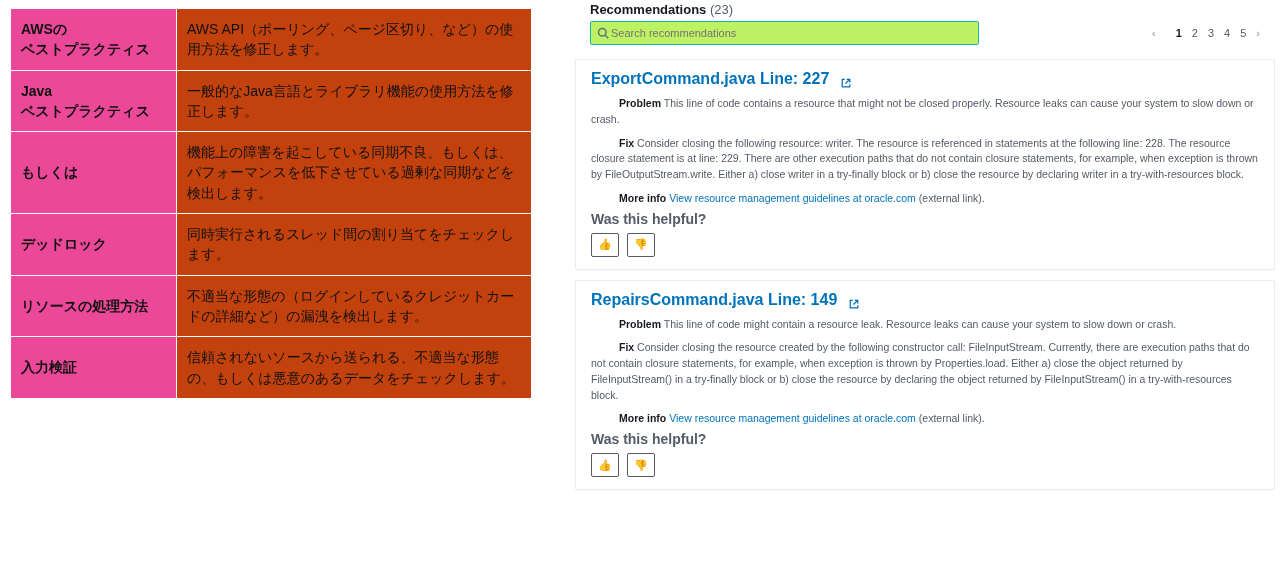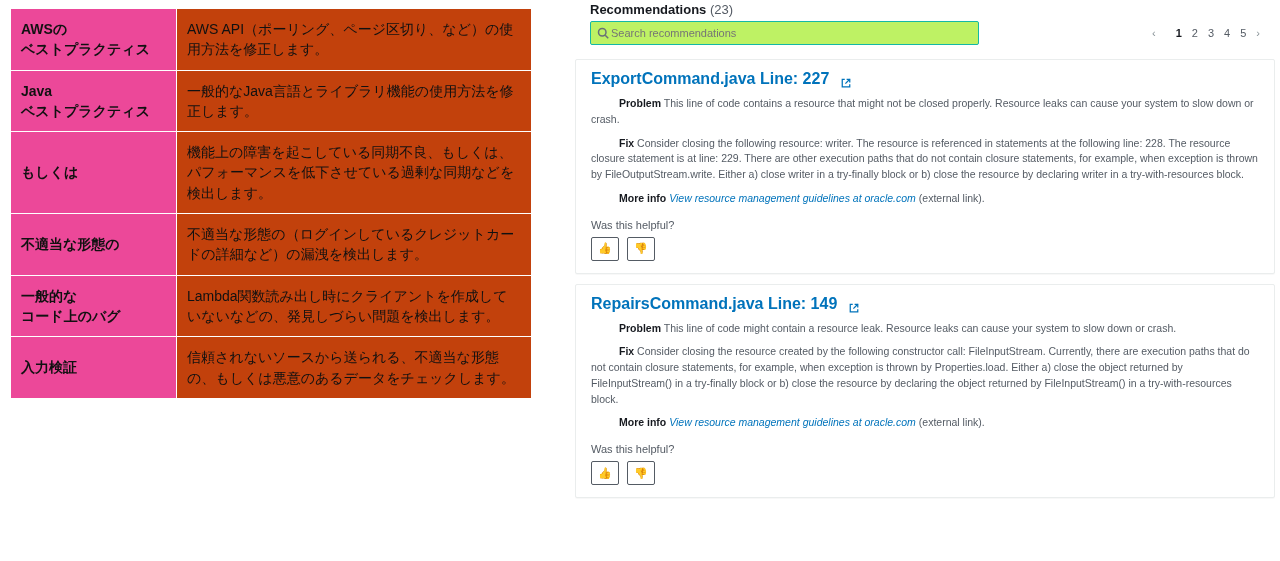--- a/index.html
+++ b/index.html
@@ -110,25 +110,26 @@
     gap: 12px;
   }
   .card .row {
     font-size: 10.5px;
     line-height: 1.5;
     margin-top: 8px;
     color: #16191f;
   }
   .card .row .lbl { font-weight: 700; padding-left: 28px; }
   .card .row .txt { font-weight: 400; color: #545b64; }
-  .card .row a { color: #0073bb; text-decoration: none; font-style: italic; }
+  .card .row a { color: #0073bb; text-decoration: none; }
   .helpful {
-    font-size: 11px;
+    font-size: 14px;
     color: #545b64;
-    margin-top: 12px;
+    margin-top: 4px;
+    font-weight: bold;
   }
   .thumbs {
     margin-top: 6px;
     display: flex;
     gap: 8px;
   }
   .thumb-btn {
     width: 26px;
     height: 22px;
     border: 1px solid #545b64;
@@ -157,26 +158,26 @@
         </tr>
         <tr>
           <td class="label">Java<br>ベストプラクティス</td>
           <td class="desc">一般的なJava言語とライブラリ機能の使用方法を修正します。</td>
         </tr>
         <tr>
           <td class="label">もしくは</td>
           <td class="desc">機能上の障害を起こしている同期不良、もしくは、パフォーマンスを低下させている過剰な同期などを検出します。</td>
         </tr>
         <tr>
-          <td class="label">不適当な形態の</td>
+          <td class="label">デッドロック</td>
+          <td class="desc">同時実行されるスレッド間の割り当てをチェックします。</td>
+        </tr>
+        <tr>
+          <td class="label">リソースの処理方法</td>
           <td class="desc">不適当な形態の（ログインしているクレジットカードの詳細など）の漏洩を検出します。</td>
-        </tr>
-        <tr>
-          <td class="label">一般的な<br>コード上のバグ</td>
-          <td class="desc">Lambda関数読み出し時にクライアントを作成していないなどの、発見しづらい問題を検出します。</td>
         </tr>
         <tr>
           <td class="label">入力検証</td>
           <td class="desc">信頼されないソースから送られる、不適当な形態の、もしくは悪意のあるデータをチェックします。</td>
         </tr>
       </tbody>
   </table>
 
   <div class="reco-panel">
     <div class="reco-header">

